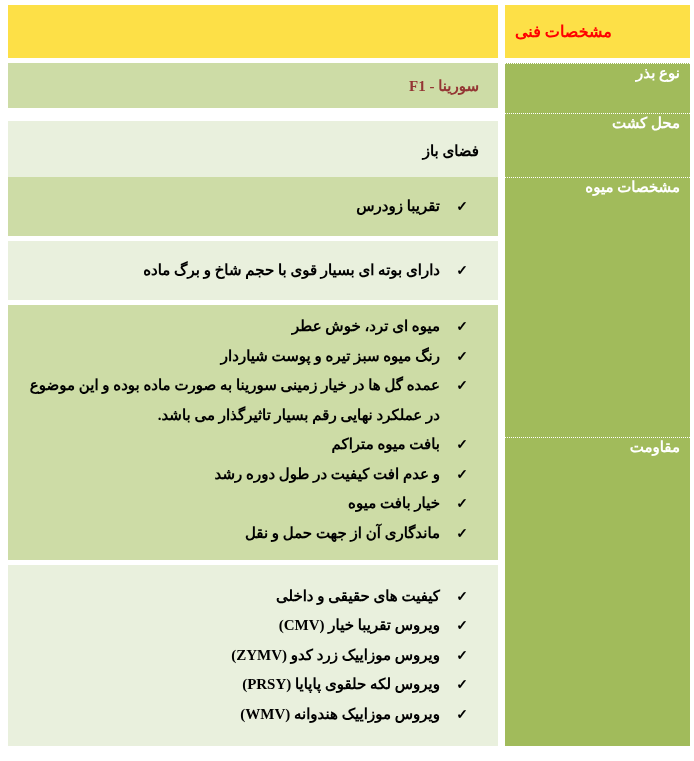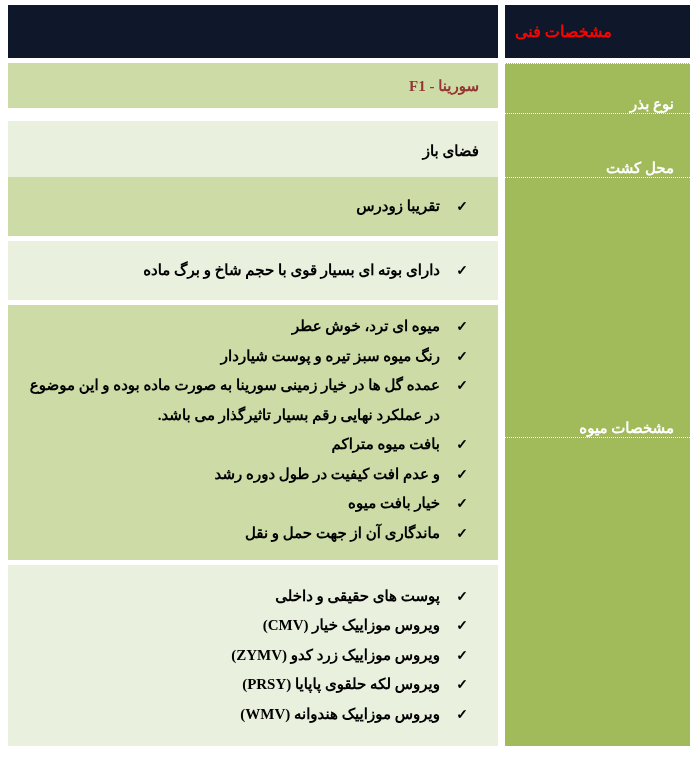--- a/index.html
+++ b/index.html
@@ -1,20 +1,20 @@
 <!DOCTYPE html>
 <html lang="fa"><head>
 <meta charset="utf-8">
 <style>
   html,body{margin:0;padding:0;background:#ffffff;}
   .page{
     position:relative;width:694px;height:761px;background:#ffffff;overflow:hidden;
     font-family:"Liberation Serif","DejaVu Serif",serif;font-weight:bold;color:#000;
   }
-  .green{background:#0f172a;text-align:center;}
+  .green{background:#fde047;text-align:center;}
   
   .hdr-val{position:absolute;left:8px;top:5px;width:490px;height:53px;}
   .hdr-lbl{
     position:absolute;left:505px;top:5px;width:185px;height:53px;
     display:flex;align-items:center;justify-content:flex-end;
     padding:0 10px;box-sizing:border-box;
     color:#ff0000;font-size:16px;direction:rtl;
   }
   
   .vrow{position:absolute;left:8px;width:490px;direction:rtl;box-sizing:border-box;}
@@ -33,22 +33,22 @@
   .list-center{justify-content:center;}
   .ci{position:relative;text-align:right;padding:0 58px 0 12px;line-height:29.5px;font-size:15px;}
   .ci .ck{position:absolute;right:30px;top:0;font-size:14px;}
   
   .label-col{
     position:absolute;left:505px;top:63px;width:185px;height:683px;
     background:#a1bb5b;border-top:1px dotted #ffffff;box-sizing:border-box;
     direction:rtl;overflow:hidden;
   }
   .lcell{
-    display:flex;align-items:flex-end;
-    padding:0 16px;box-sizing:border-box;
+    display:flex;align-items:flex-start;
+    padding:0 10px;box-sizing:border-box;
     color:#ffffff;font-size:15px;text-align:right;
     border-bottom:1px dotted #ffffff;
   }
   .lh50{height:50px;}.lh64{height:64px;}.lh260{height:260px;}
   .lh181{height:181px;border-bottom:none;}
 </style>
 </head>
 <body>
 
 <div class="page">
@@ -107,25 +107,25 @@
     </div>
     <div class="ci">
       <span class="ck">✓</span>
       <span>ماندگاری آن از جهت حمل و نقل</span>
     </div>
   </div>
 
   <div class="vrow r5 shade-b list list-center">
     <div class="ci">
       <span class="ck">✓</span>
-      <span>پوست های حقیقی و داخلی</span>
+      <span>کیفیت های حقیقی و داخلی</span>
     </div>
     <div class="ci">
       <span class="ck">✓</span>
-      <span>ویروس موزاییک خیار (CMV)</span>
+      <span>ویروس تقریبا خیار (CMV)</span>
     </div>
     <div class="ci">
       <span class="ck">✓</span>
       <span>ویروس موزاییک زرد کدو (ZYMV)</span>
     </div>
     <div class="ci">
       <span class="ck">✓</span>
       <span>ویروس لکه حلقوی پاپایا (PRSY)</span>
     </div>
     <div class="ci">
@@ -137,15 +137,18 @@
   <div class="label-col">
     <div class="lcell lh50">
       <span>نوع بذر</span>
     </div>
     <div class="lcell lh64">
       <span>محل کشت</span>
     </div>
     <div class="lcell lh260">
       <span>مشخصات میوه</span>
     </div>
+    <div class="lcell lh181">
+      <span>مقاومت</span>
+    </div>
   </div>
 
 </div>
 
 </body></html>

